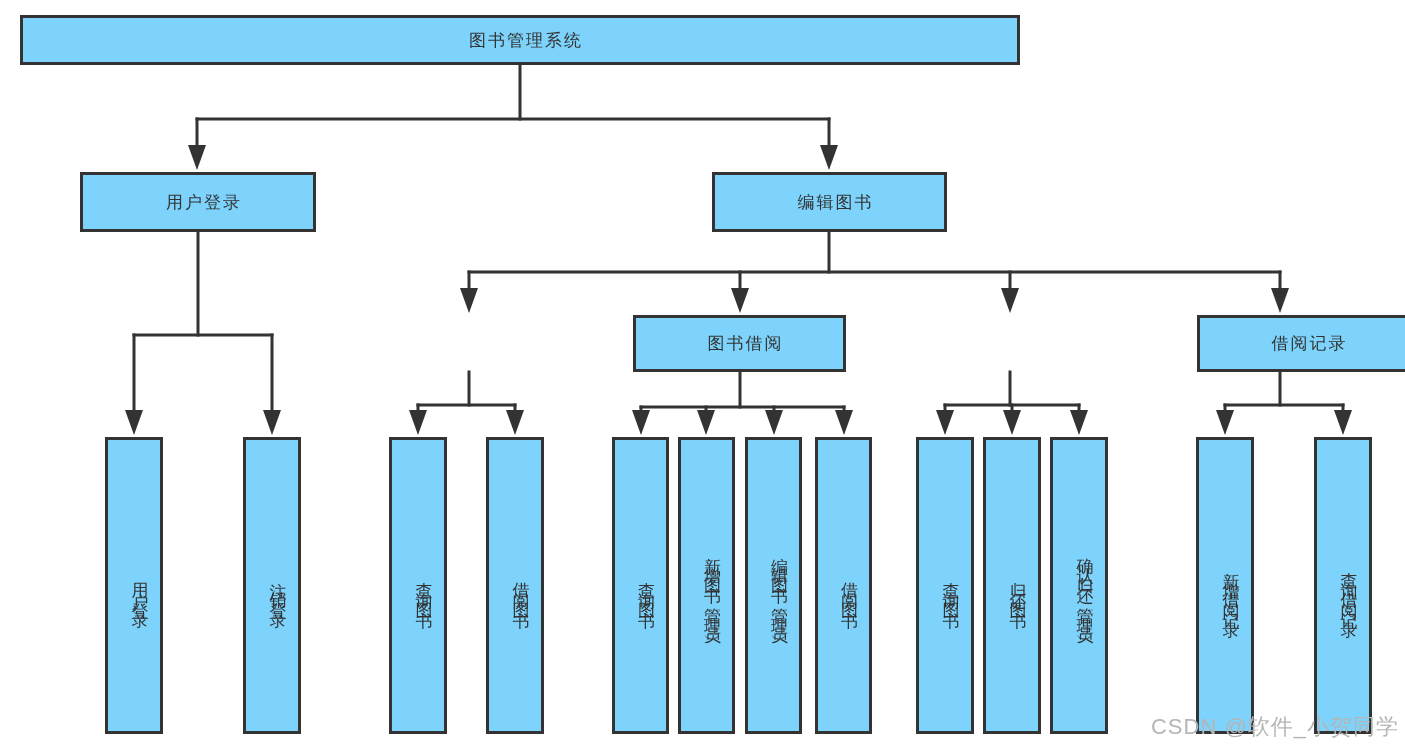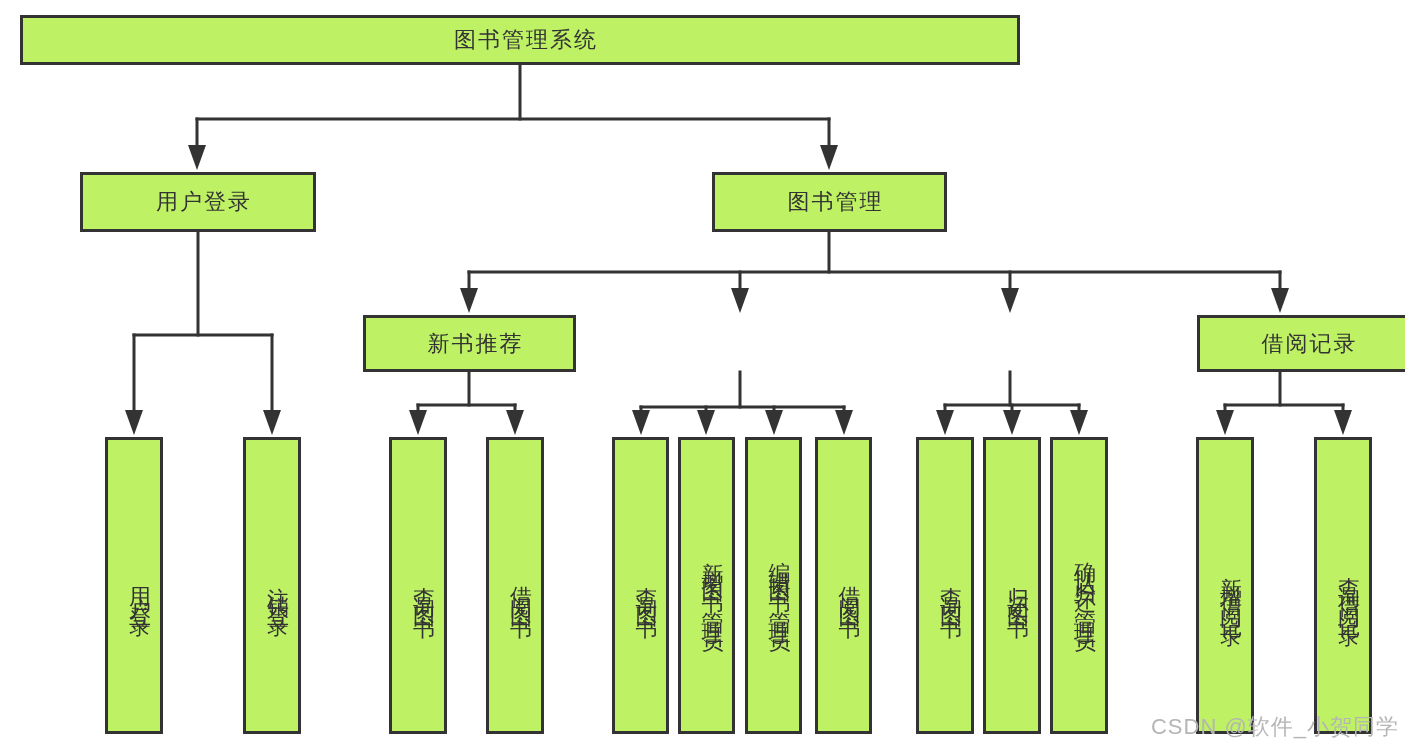--- a/index.html
+++ b/index.html
@@ -18,26 +18,26 @@
   .wires {
     position: absolute;
     left: 0;
     top: 0;
     z-index: 1;
   }
   .node {
     position: absolute;
     box-sizing: border-box;
     border: 3px solid #333333;
-    background: #bef264;
+    background: #7dd3fc;
     color: #333333;
     display: flex;
     align-items: center;
     justify-content: center;
-    font-size: 22px;
+    font-size: 17px;
     letter-spacing: 2px;
     z-index: 2;
     padding-left: 12px;
   }
   .node.vertical {
     writing-mode: vertical-rl;
     text-orientation: mixed;
     letter-spacing: 10px;
     line-height: 1;
     padding-top: 6px;
@@ -130,23 +130,23 @@
       <line x1="1225" y1="405" x2="1225" y2="412"></line>
       <polygon points="1225,435 1216,410 1234,410" stroke="none"></polygon>
       <line x1="1343" y1="405" x2="1343" y2="412"></line>
       <polygon points="1343,435 1334,410 1352,410" stroke="none"></polygon>
     </g>
   </svg>
 
   <div class="node" style="left:20px; top:15px; width:1000px; height:50px;">图书管理系统</div>
 
   <div class="node" style="left:80px; top:172px; width:236px; height:60px;">用户登录</div>
-  <div class="node" style="left:712px; top:172px; width:235px; height:60px;">图书管理</div>
+  <div class="node" style="left:712px; top:172px; width:235px; height:60px;">编辑图书</div>
 
-  <div class="node" style="left:363px; top:315px; width:213px; height:57px;">新书推荐</div>
+  <div class="node" style="left:633px; top:315px; width:213px; height:57px;">图书借阅</div>
   <div class="node" style="left:1173px; top:315px; width:213px; height:57px;margin-left:24px;">借阅记录</div>
 
   <div class="node vertical" style="left:105px; top:437px; width:58px; height:297px;">用户登录</div>
   <div class="node vertical" style="left:243px; top:437px; width:58px; height:297px;">注销登录</div>
 
   <div class="node vertical" style="left:389px; top:437px; width:58px; height:297px;">查询图书</div>
   <div class="node vertical" style="left:486px; top:437px; width:58px; height:297px;">借阅图书</div>
 
   <div class="node vertical" style="left:612px; top:437px; width:57px; height:297px;">查询图书</div>
   <div class="node vertical" style="left:678px; top:437px; width:57px; height:297px;">新增图书（管理员）</div>

